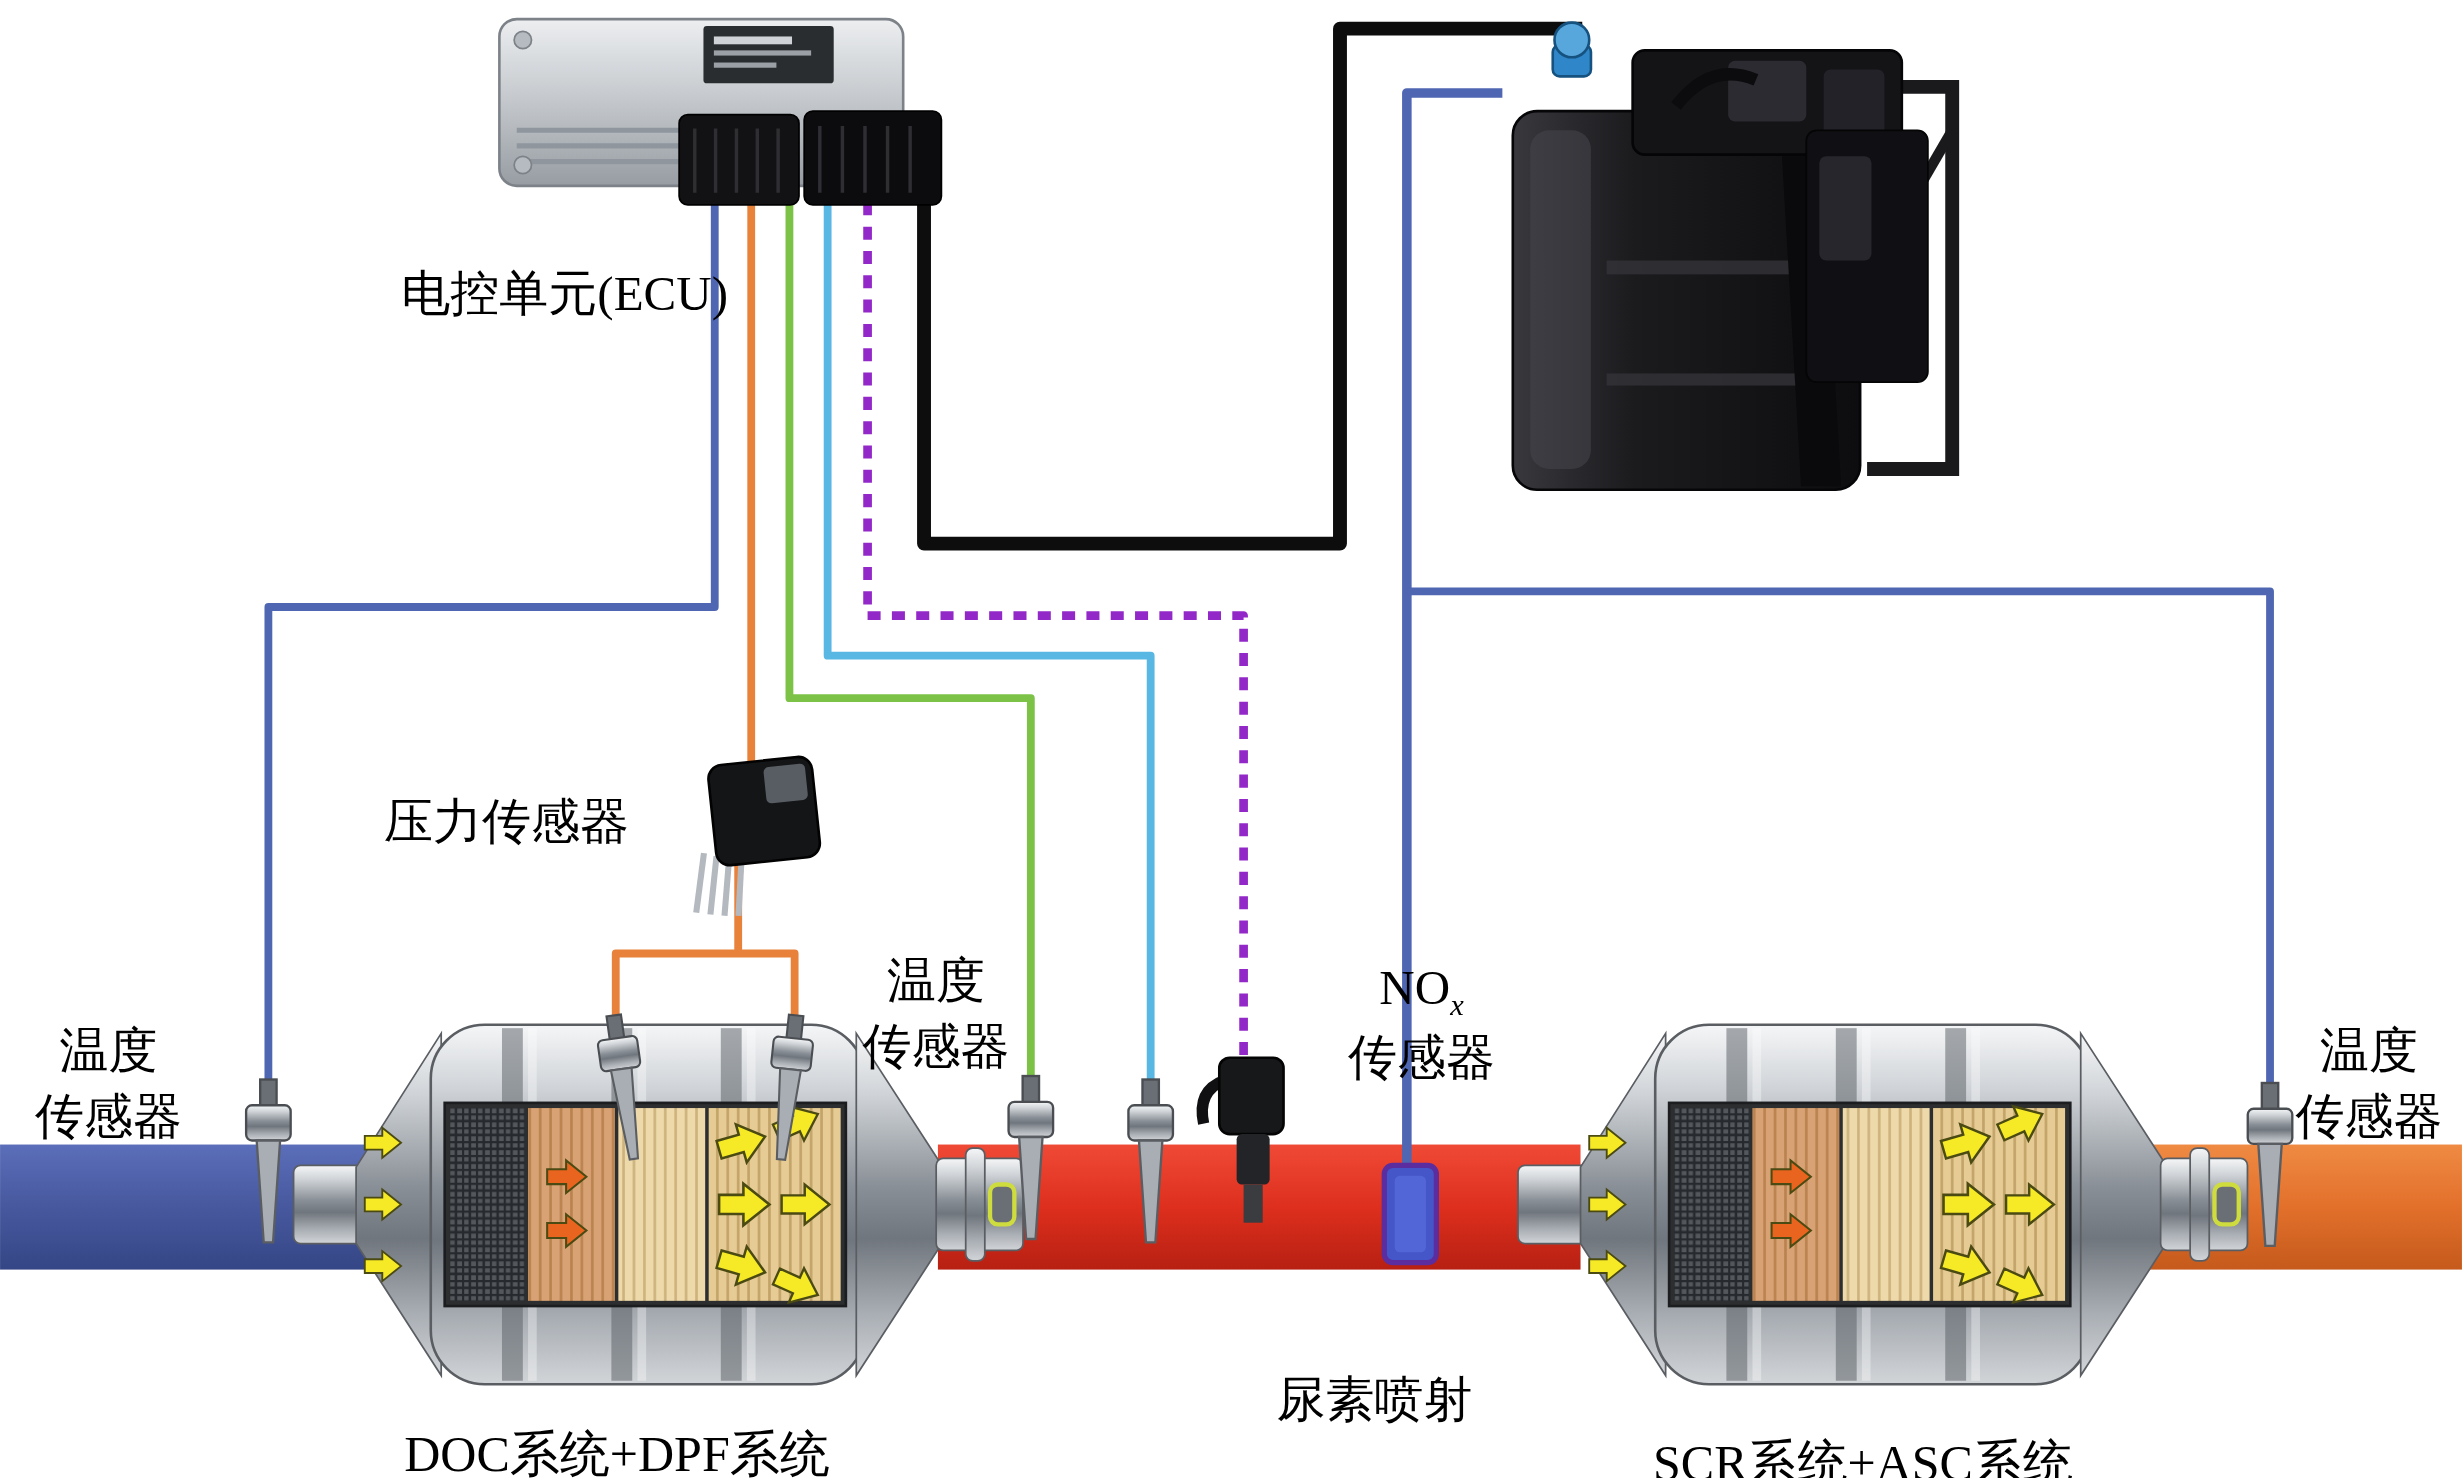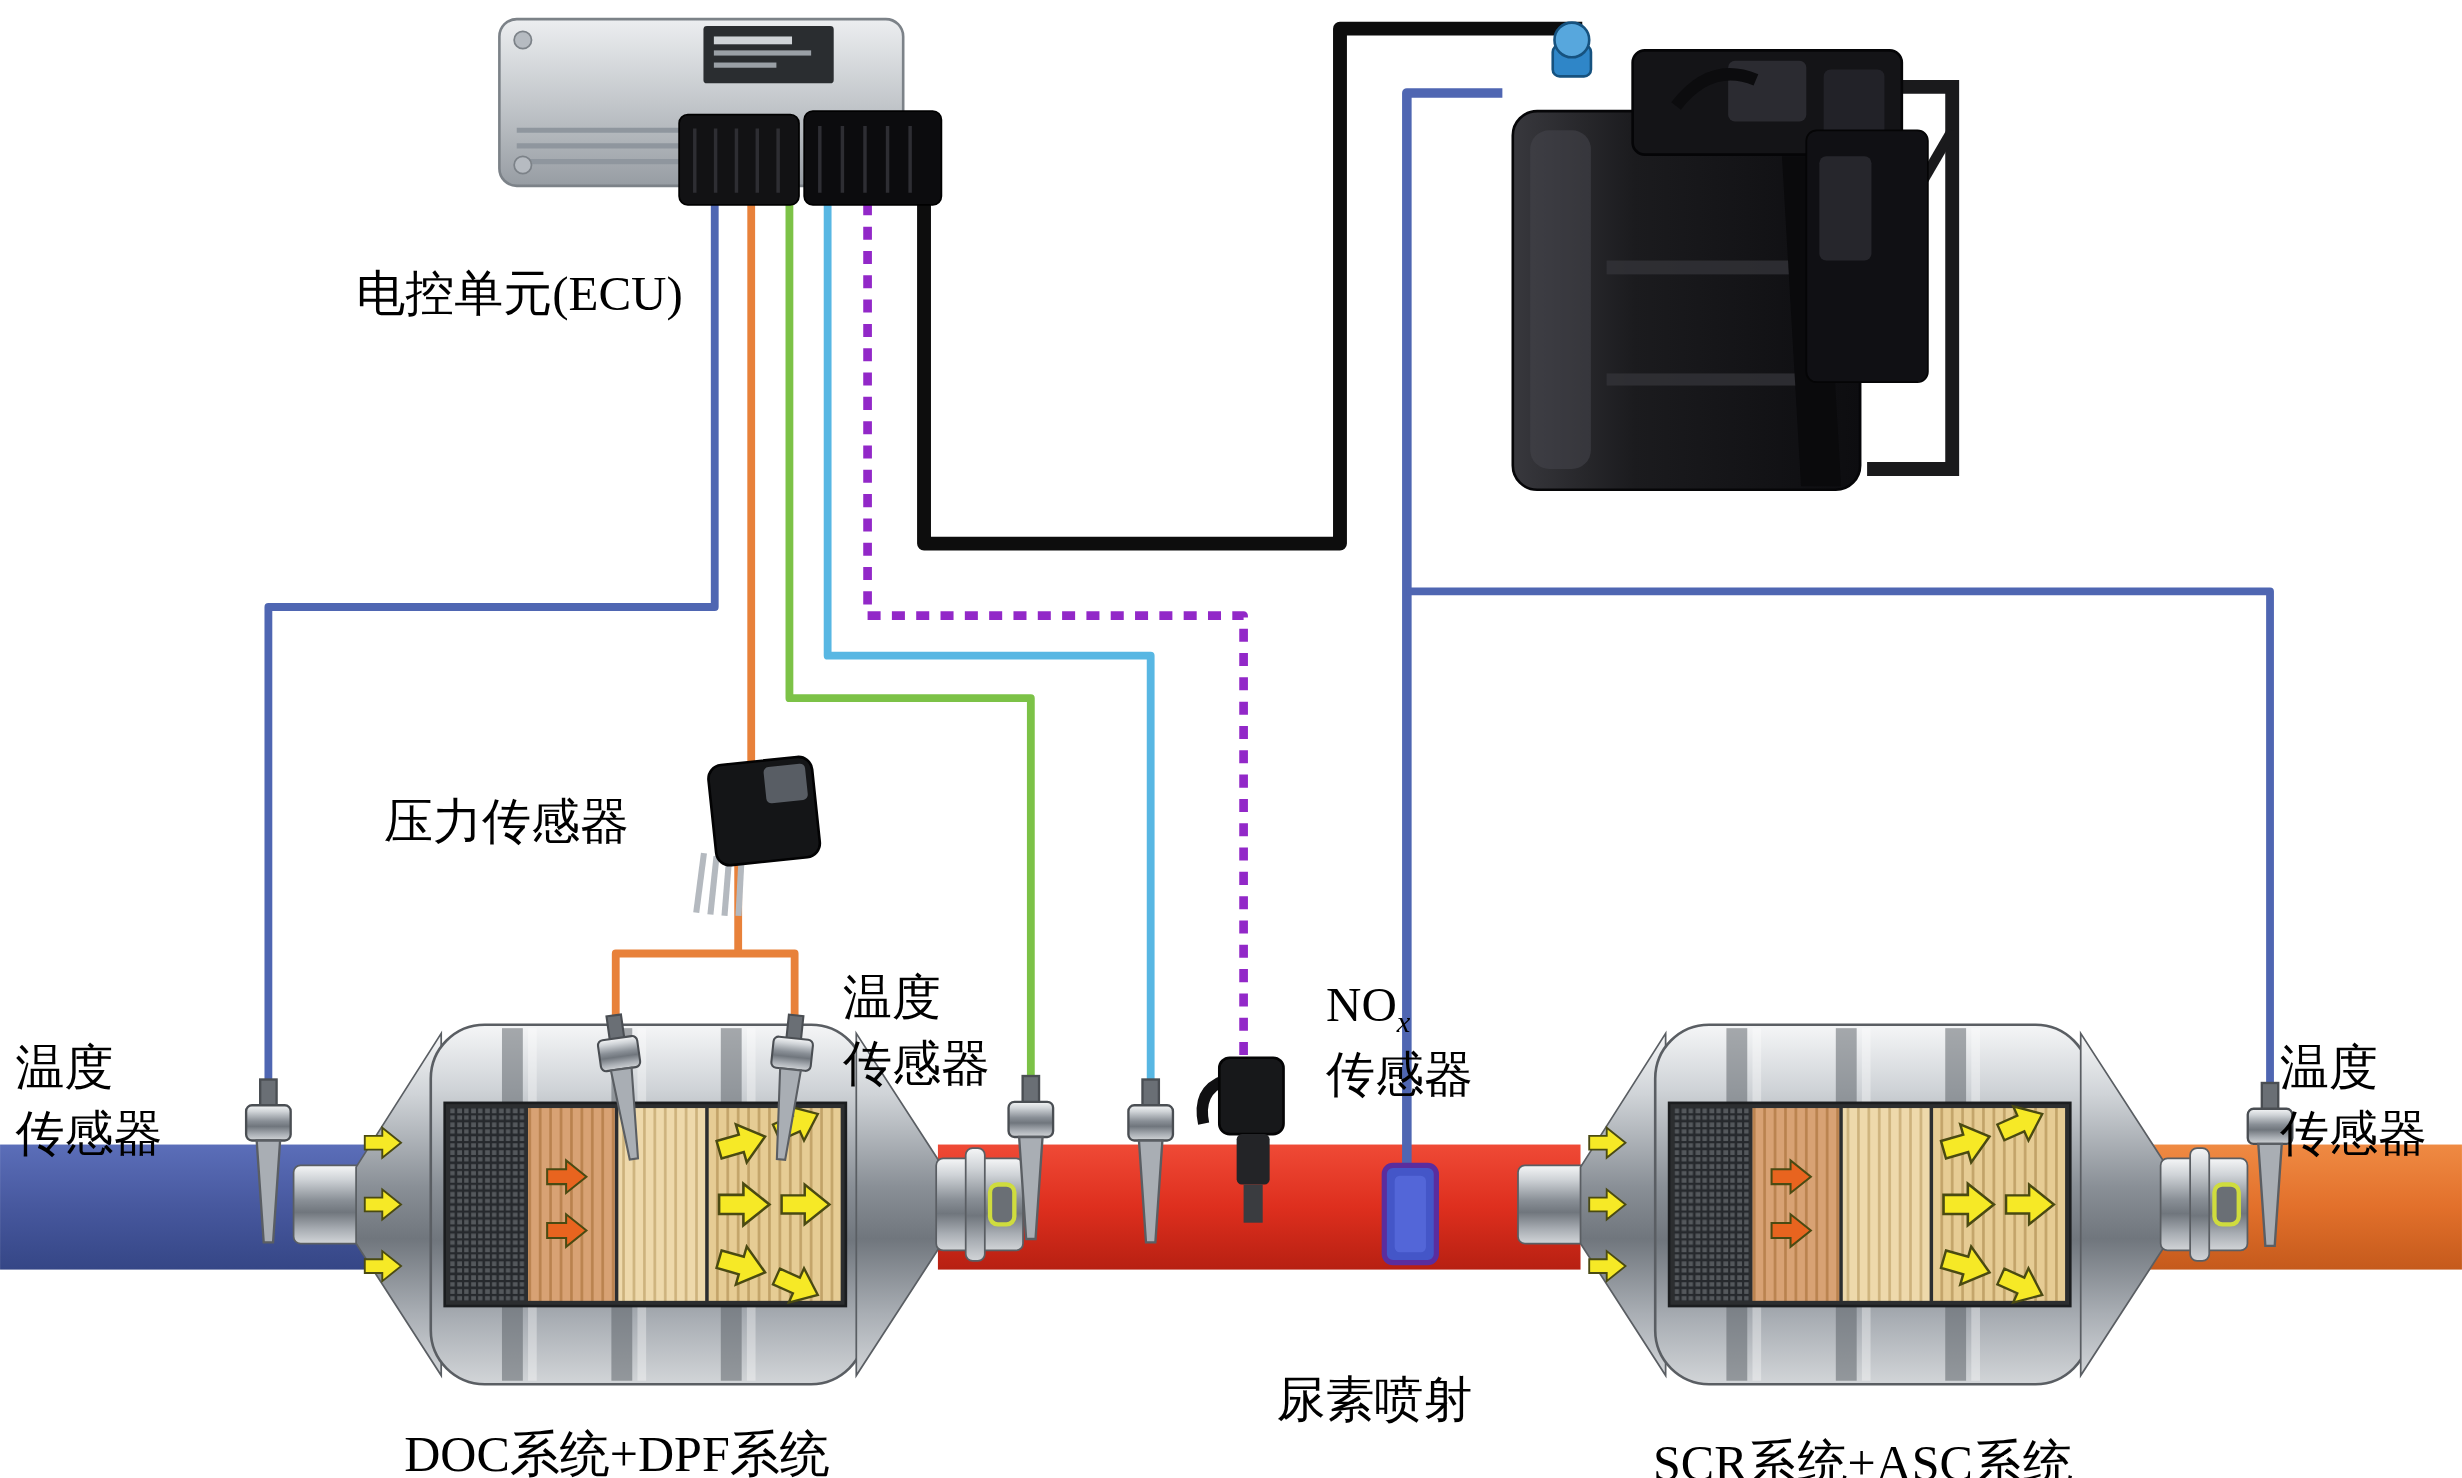--- a/index.html
+++ b/index.html
@@ -1,20 +1,20 @@
 <!DOCTYPE html>
 <html style="font-size:14px"><head>
 <meta charset="utf-8">
 <style>
   html,body{margin:0;padding:0;background:#ffffff;}
   #stage{position:relative;width:2462px;height:1478px;background:#ffffff;overflow:hidden;
          font-family:"Liberation Serif",serif;}
   #art{position:absolute;left:0;top:0;}
   .label{position:absolute;color:#000;white-space:nowrap;font-size:49px;}
-  .two-line{text-align:left;line-height:1.34;margin-top:17px;}
+  .two-line{text-align:center;line-height:1.34;}
   .big{font-size:50px;}
   sub{font-size:0.62em;font-style:italic;}
 </style>
 </head>
 <body>
 
 <div id="stage">
 
 <svg id="art" width="2462" height="1478" viewBox="0 0 2835 1702">
   <defs>
@@ -182,21 +182,21 @@
       <path d="M806,975 L790,1042"></path>
       <path d="M820,980 L806,1046"></path>
       <path d="M834,985 L822,1049"></path>
       <path d="M848,988 L838,1051"></path>
     </g>
     <rect x="820" y="876" width="120" height="116" rx="16" fill="#141517" stroke="#020203" stroke-width="3"></rect>
     <rect x="884" y="884" width="48" height="42" rx="6" fill="#585d64"></rect>
   </g>
 </svg>
 
-<div class="label" style="left:311px;top:261px;width:417px;text-align:center;">电控单元(ECU)</div>
+<div class="label" style="left:311px;top:261px;width:417px;text-align:right;">电控单元(ECU)</div>
 
 
 <div class="label" style="left:384px;top:789px;font-family:Liberation Mono, monospace;">压力传感器</div>
 
 <div class="label two-line" style="left:15.6px;top:1018px;width:186px;">
   <span>温度</span><br>
   <span>传感器</span>
 </div>
 
 <div class="label two-line" style="left:843px;top:948px;width:186px;">

